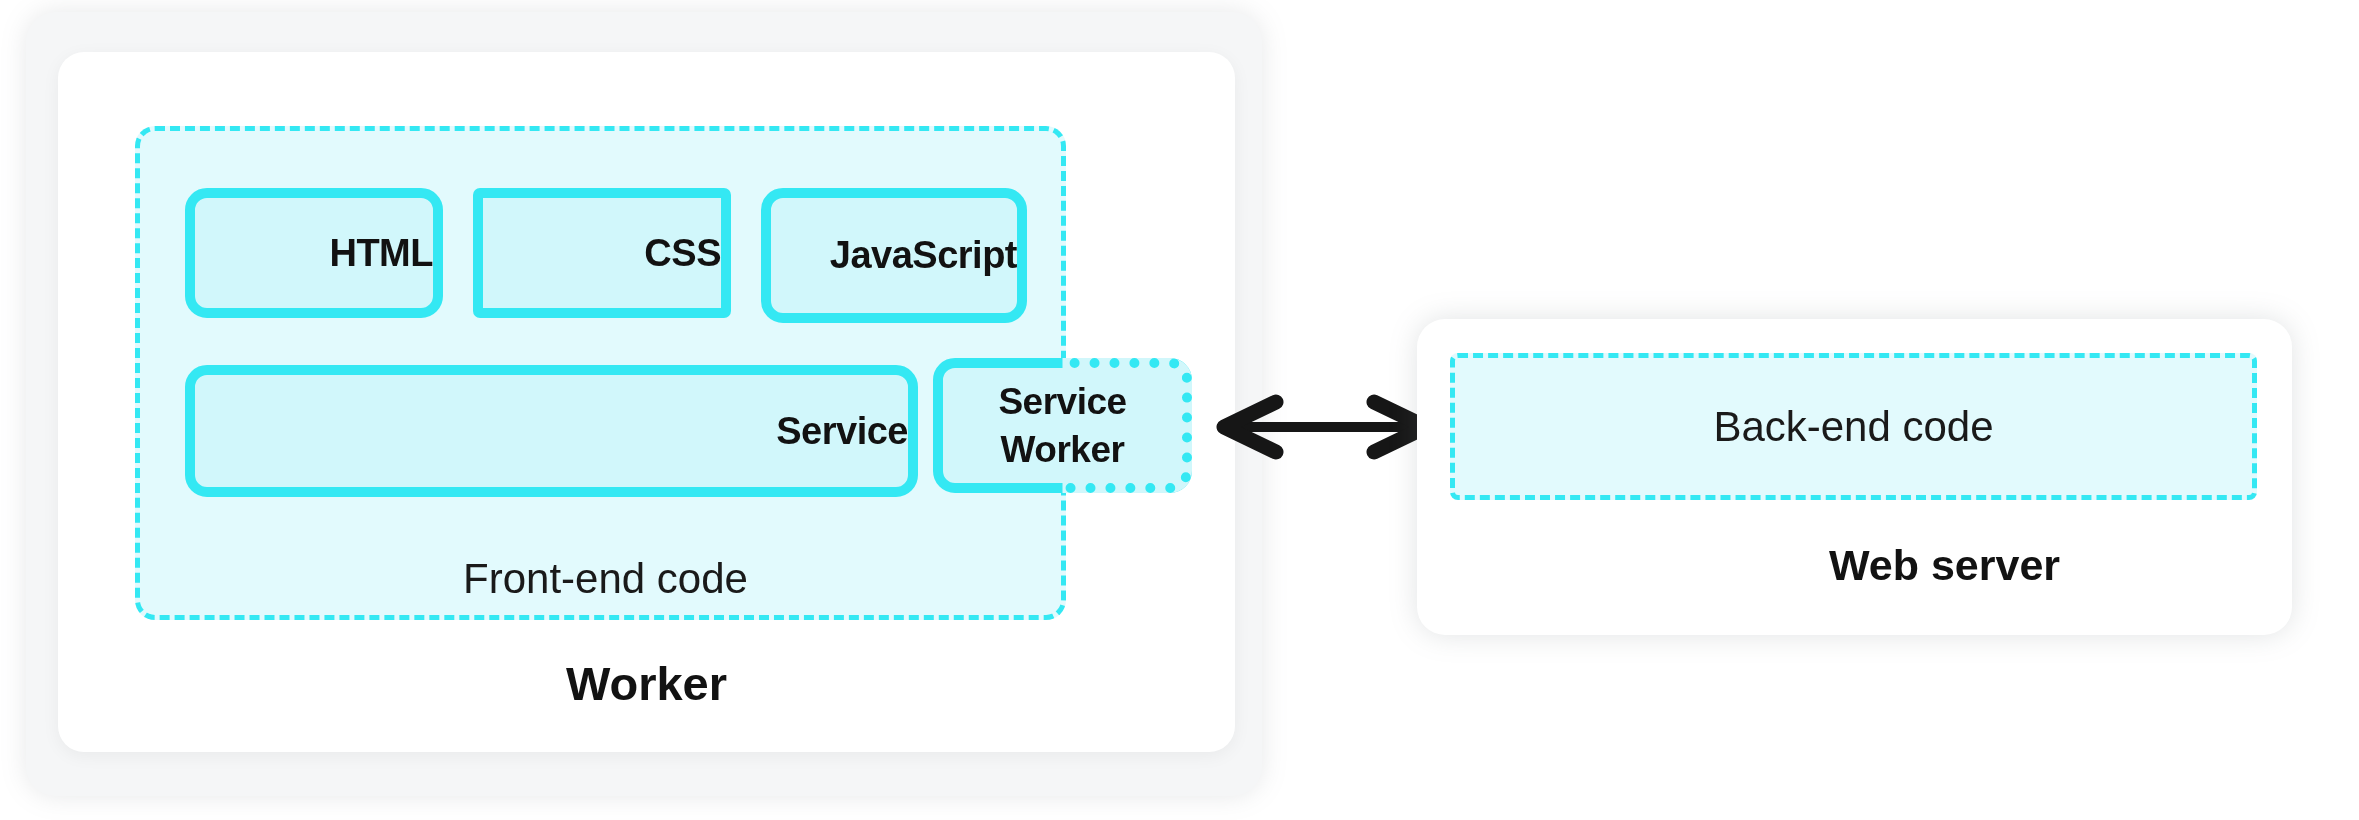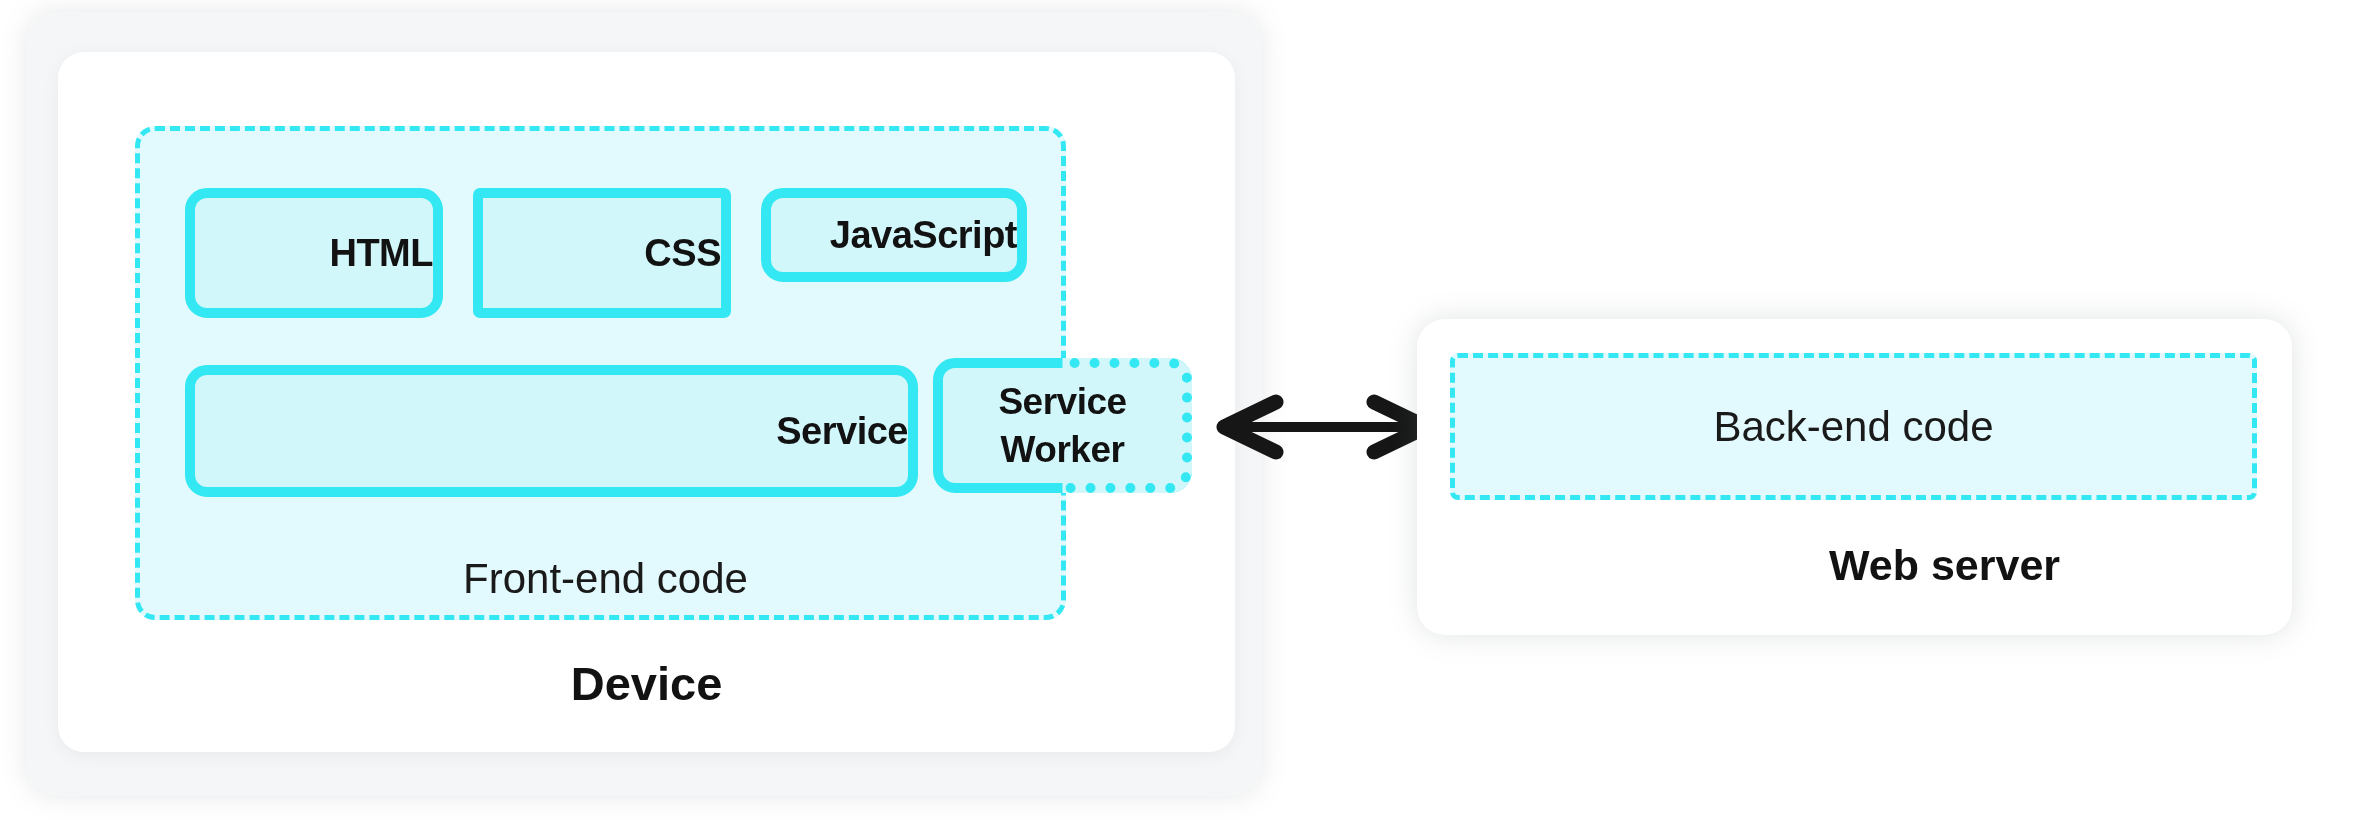--- a/index.html
+++ b/index.html
@@ -42,21 +42,21 @@
     position:absolute;
     background:var(--fillBox);
     border:10px solid var(--accent);border-radius:22px;
     display:flex;align-items:center;justify-content:flex-end;text-align:center;
   }
   .box-label{
     font-size:38px;font-weight:700;letter-spacing:-0.5px;color:var(--text);
   }
   .box-html{left:45px;top:57px;width:258px;height:130px;}
   .box-css{left:333px;top:57px;width:258px;height:130px;border-radius:7px;}
-  .box-js{left:621px;top:57px;width:266px;height:94px;}
+  .box-js{left:621px;top:57px;width:266px;height:135px;}
   .box-manifest{left:45px;top:234px;width:733px;height:132px;}
 
   .frontend-label{
     position:absolute;left:0;top:396px;width:931px;
     text-align:center;font-size:42px;font-weight:400;color:#1a1a1a;margin-top:28px;
   }
 
   
   .sw-box{position:absolute;left:875px;top:306px;width:259px;height:135px;}
   .sw-layer{position:absolute;inset:0;background:var(--fillBox);border-radius:22px;}
@@ -118,21 +118,21 @@
       </div>
       <div class="frontend-label">Front-end code</div>
     </div>
 
     <div class="sw-box">
       <div class="sw-layer sw-solid"></div>
       <div class="sw-layer sw-dotted"></div>
       <div class="sw-label">Service Worker</div>
     </div>
 
-    <div class="device-label">Device</div>
+    <div class="device-label">Worker</div>
   </div>
 
   <div class="arrow-wrap">
     <svg width="230" height="66" viewBox="0 0 230 66" xmlns="http://www.w3.org/2000/svg">
       <line x1="20" y1="33" x2="210" y2="33" stroke="#161616" stroke-width="10"></line>
       <polyline points="66,8 14,33 66,58" fill="none" stroke="#161616" stroke-width="15" stroke-linecap="round" stroke-linejoin="round"></polyline>
       <polyline points="164,8 216,33 164,58" fill="none" stroke="#161616" stroke-width="15" stroke-linecap="round" stroke-linejoin="round"></polyline>
     </svg>
   </div>
 

